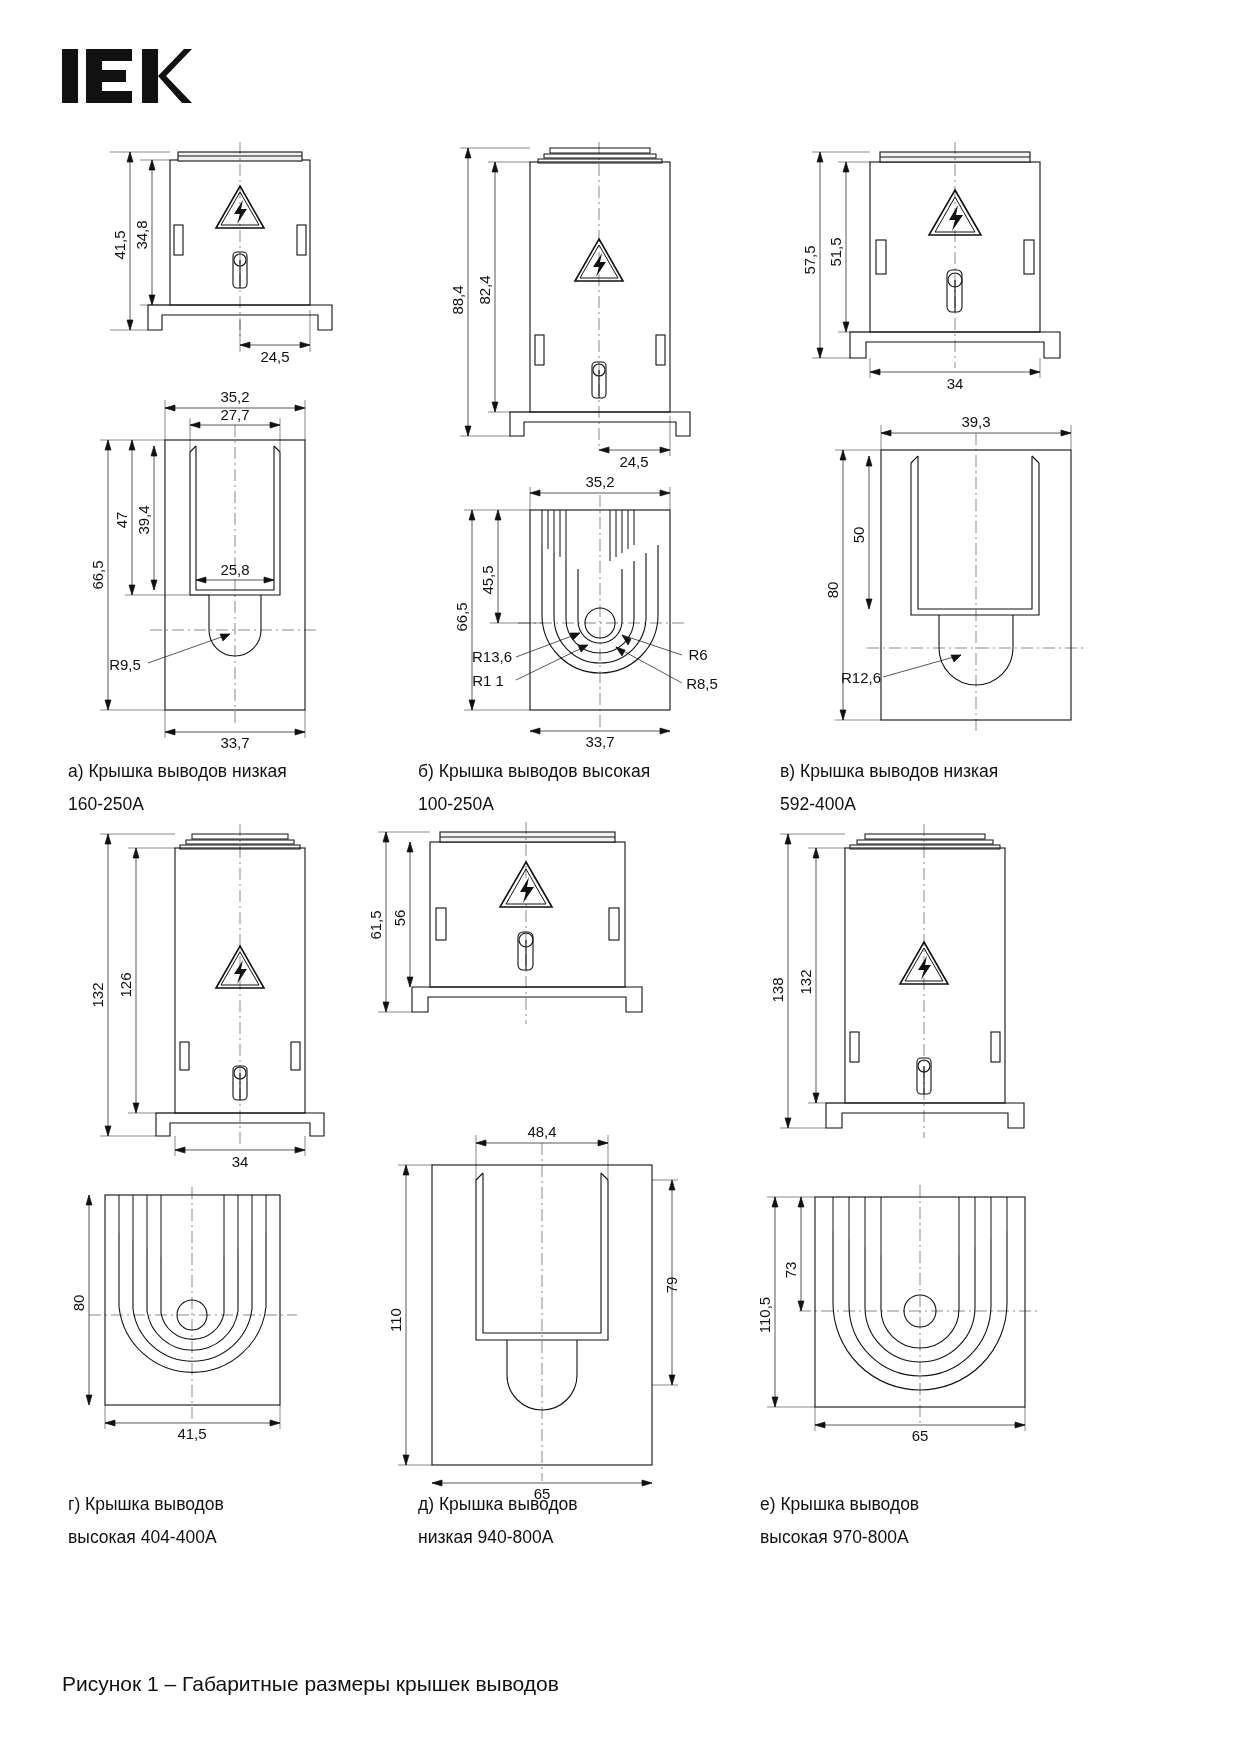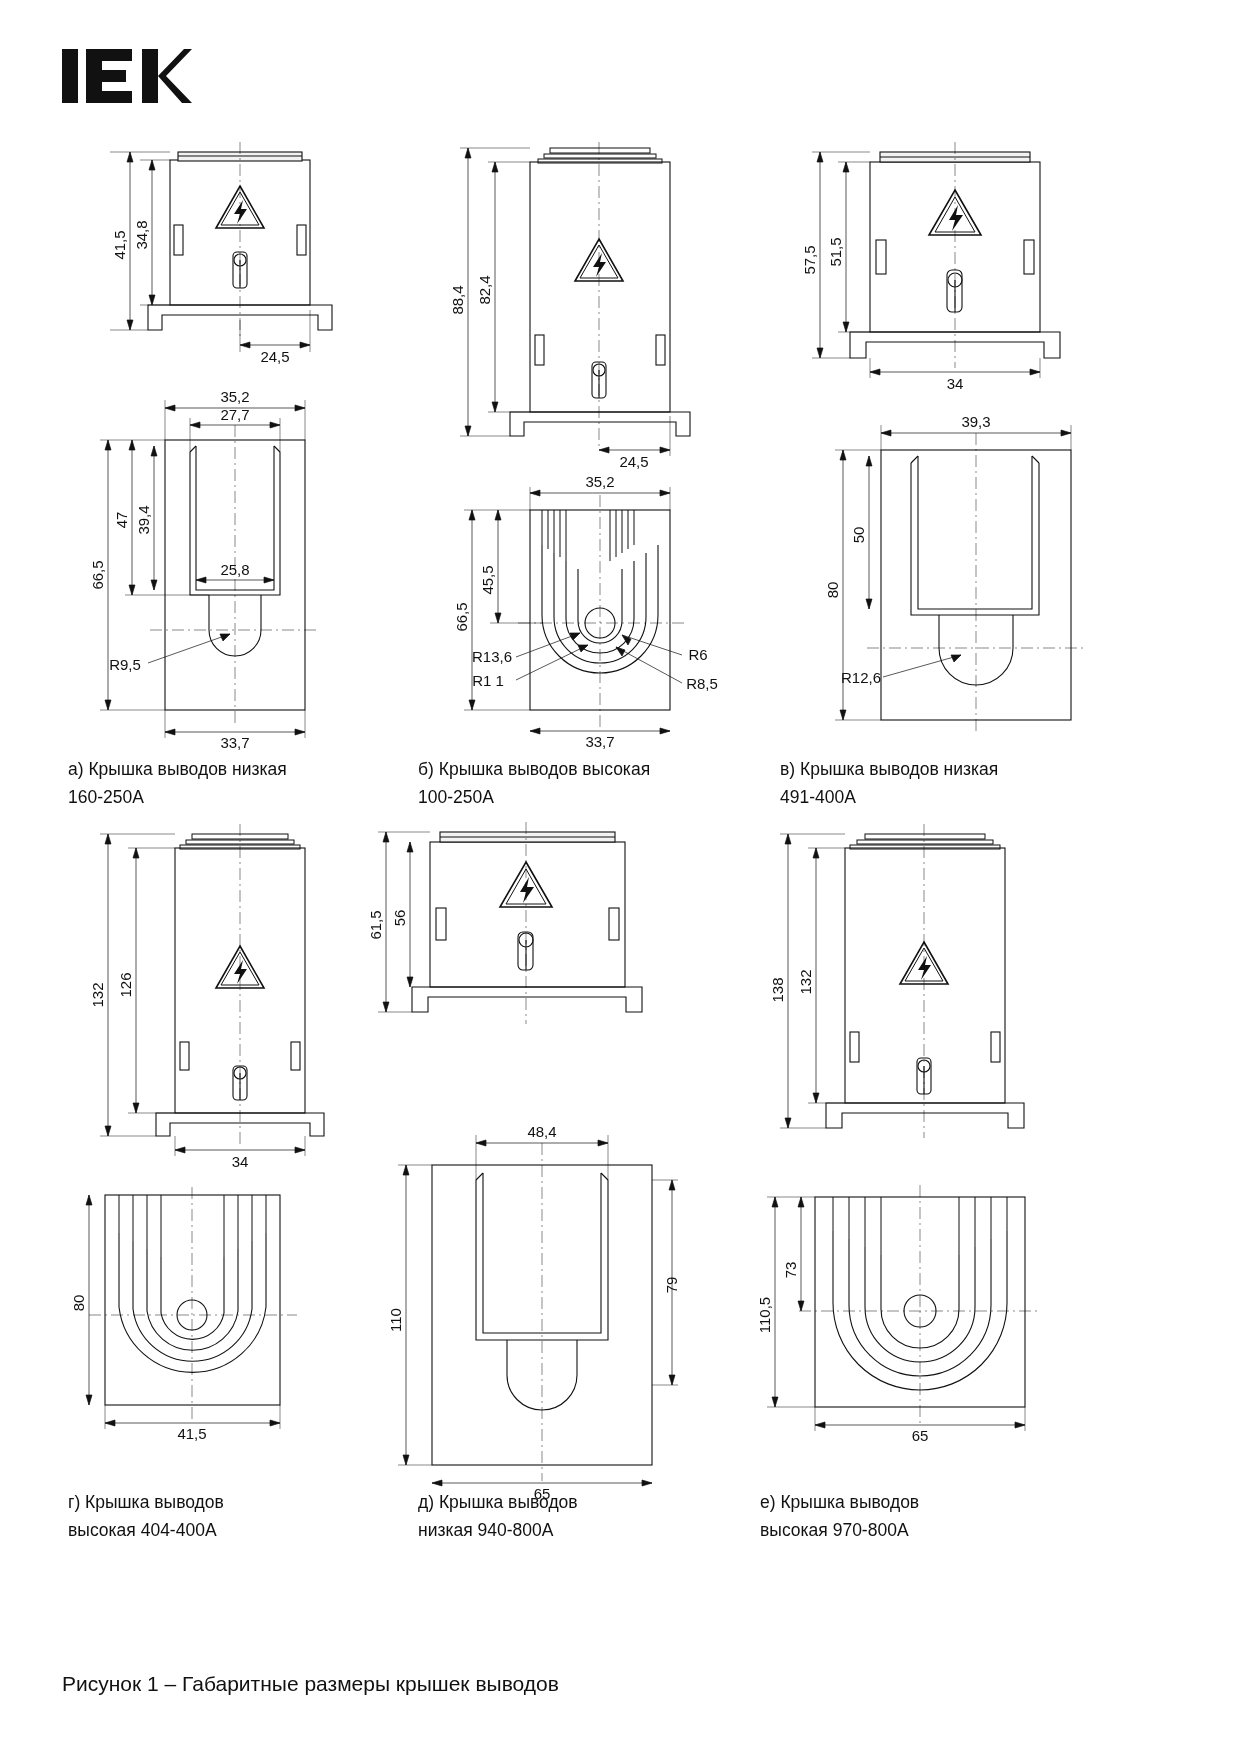--- a/index.html
+++ b/index.html
@@ -18,21 +18,21 @@
   .logo svg{display:block;}
 
   
   .fig{position:absolute;}
   .fig svg{display:block;overflow:visible;}
 
   
   .caption{
     position:absolute;
     font-size:17.5px;
-    line-height:28px;
+    line-height:33px;
     color:#111;
     white-space:pre-line;
   }
   .figure-title{
     position:absolute;
     left:62px;top:1672px;
     font-size:21px;
     color:#111;
     text-align:center;
   }
@@ -360,21 +360,21 @@
       <text x="53" y="130" font-size="15" text-anchor="middle" transform="rotate(-90,53,130)">50</text>
       <text x="50" y="278" font-size="15" text-anchor="middle">R12,6</text>
     </svg>
   </div>
 
   <div class="caption" style="left:68px;top:755px;">а) Крышка выводов низкая
 160-250А</div>
   <div class="caption" style="left:418px;top:755px;">б) Крышка выводов высокая
 100-250А</div>
   <div class="caption" style="left:780px;top:755px;">в) Крышка выводов низкая
-491-400А</div>
+592-400А</div>
 
   <div class="fig" style="left:70px;top:820px;">
     <svg width="280" height="340" viewBox="0 0 280 340">
       <g stroke="#111" fill="none" stroke-width="1.1">
         <rect x="105" y="28" width="130" height="265"></rect>
         <g stroke-width="1">
           <rect x="122" y="14" width="96" height="5"></rect>
           <rect x="116" y="20" width="108" height="4"></rect>
           <rect x="110" y="25" width="120" height="4"></rect>
         </g>

